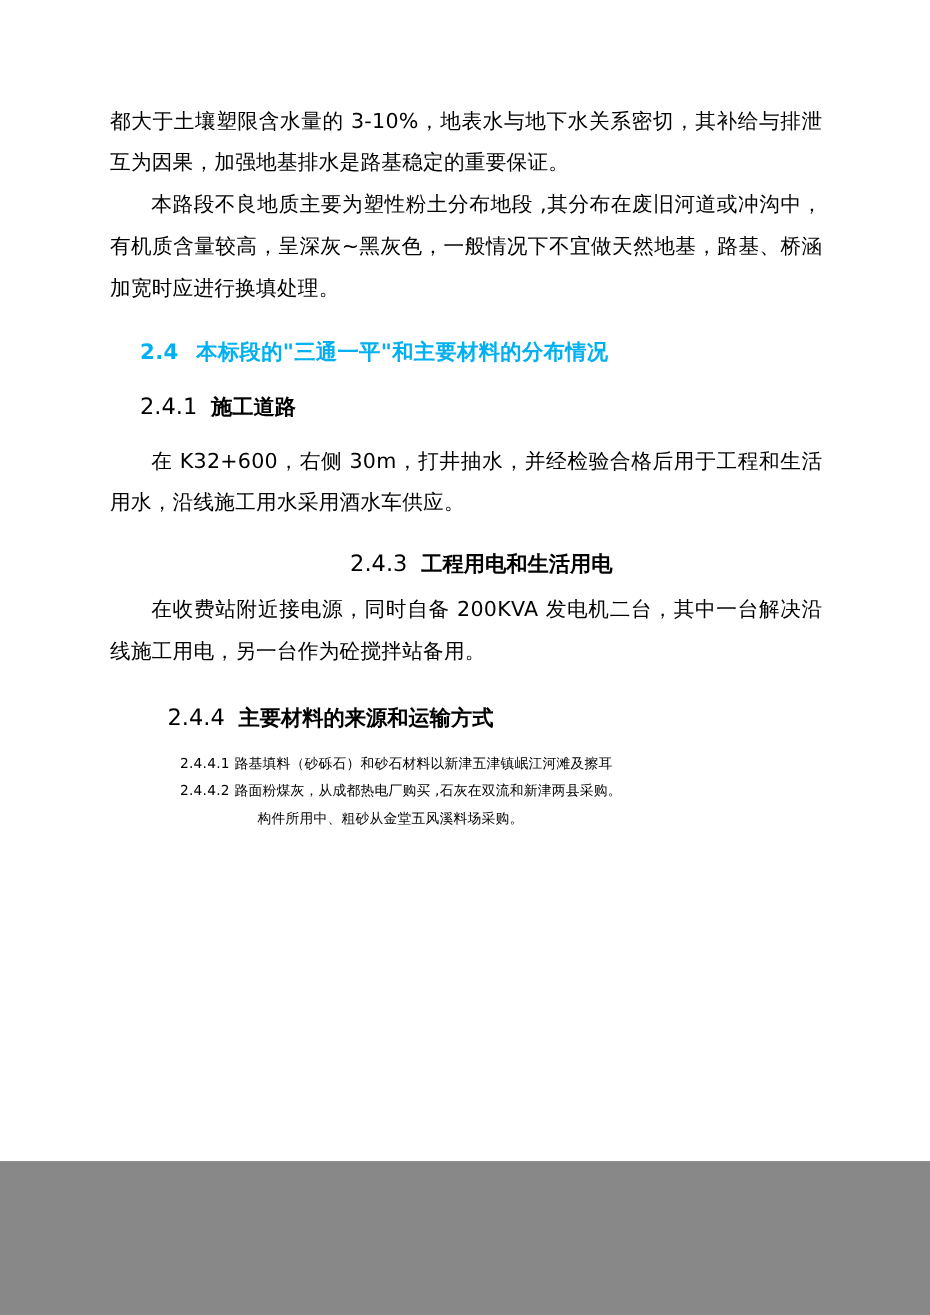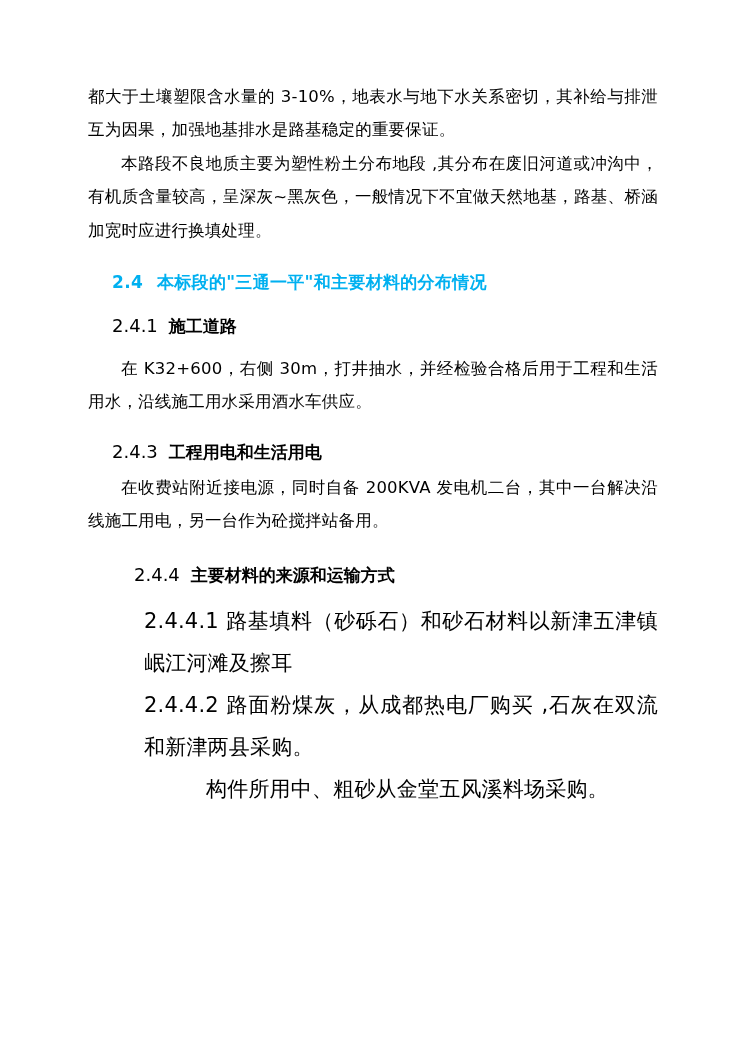--- a/index.html
+++ b/index.html
@@ -3,21 +3,21 @@
 <meta charset="utf-8">
 <style>
   html, body {
     margin: 0;
     padding: 0;
     background: #888;
   }
   .page {
     position: relative;
     width: 744px;
-    height: 1052px;
+    height: 929px;
     background: #ffffff;
     margin: 0 auto;
     overflow: hidden;
     font-family: "DejaVu Sans", "Liberation Sans", sans-serif;
     color: #000000;
   }
   .content {
     position: absolute;
     left: 88px;
     top: 80px;
@@ -57,25 +57,25 @@
     margin-bottom: 2px;
   }
   .heading-sub .num {
     font-size: 18px;
     font-weight: normal;
     margin-right: 11px;
     letter-spacing: 0;
   }
   .h-ind-1 { padding-left: 24px; }
   .h-ind-2 { padding-left: 24px; }
-  .h-ind-3 { padding-left: 24px; }
+  .h-ind-3 { padding-left: 24px; text-align: center; }
   .h-ind-4 { padding-left: 46px; }
 
   .num-para {
-    font-size: 21px;
+    font-size: 11px;
     line-height: 2.0;
     margin: 0;
     text-align: justify;
   }
   .lvl4 {
     padding-left: 56px;
     text-indent: 0;
   }
   .lvl4-cont {
     padding-left: 56px;

